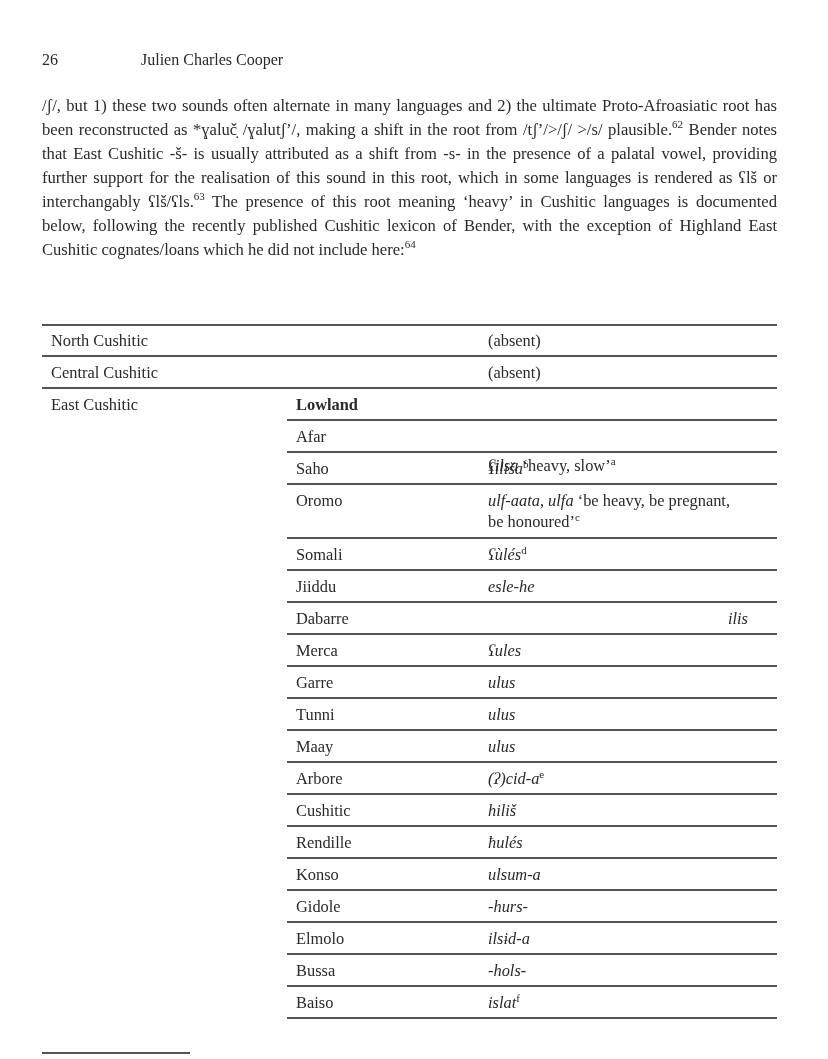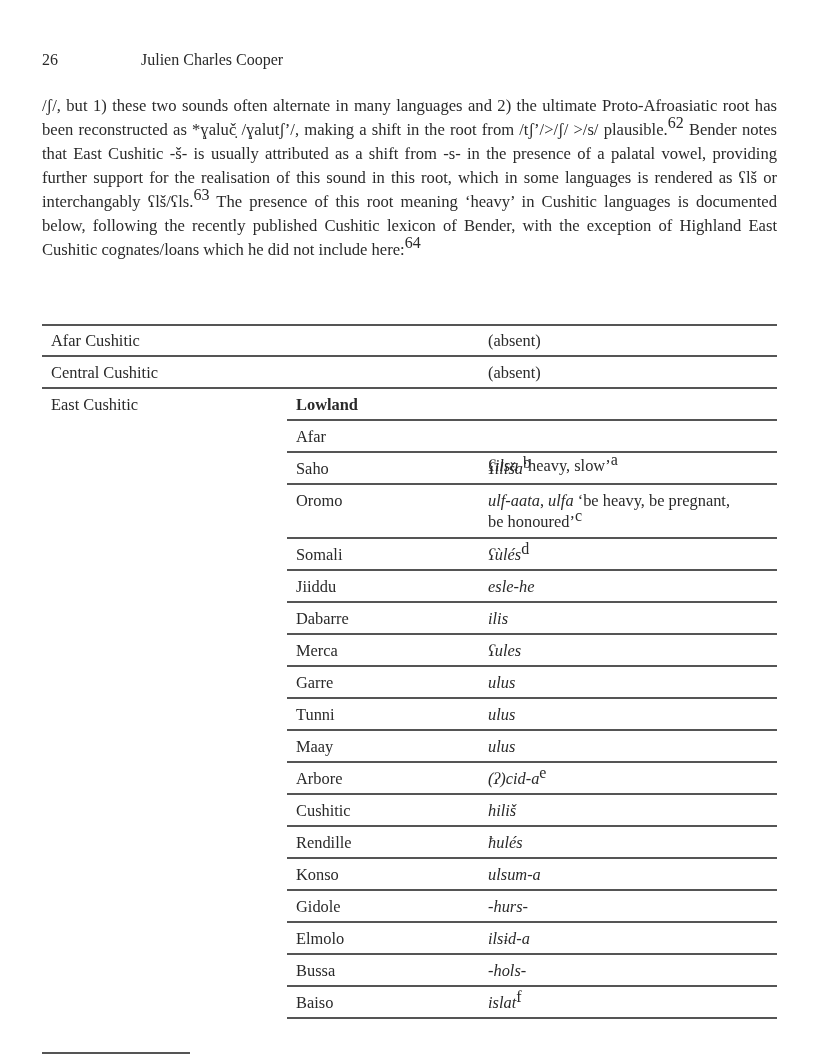--- a/index.html
+++ b/index.html
@@ -11,21 +11,21 @@
   .header {
     position: absolute; top: 50px; left: 42px; font-size: 16px; line-height: 20px;
   }
   .header .pageno { position: absolute; left: 0; top: 0; }
   .header .author { position: absolute; left: 99px; top: 0; white-space: nowrap; }
   .body-text {
     position: absolute; top: 94px; left: 42px; width: 735px;
     font-size: 16.6px; line-height: 24px; text-align: justify;
   }
   .body-text p { margin: 0; }
-  sup { font-size: 16px; line-height: 0; vertical-align: super; }
+  sup { font-size: 11px; line-height: 0; vertical-align: super; }
   .table {
     position: absolute; top: 324px; left: 42px; width: 735px;
     font-size: 16.4px;
   }
   .rule { position: absolute; height: 1.5px; background: #555; }
   .row { position: absolute; left: 0; width: 735px; }
   .cell { position: absolute; line-height: 21px; }
   .c1 { left: 9px; }
   .c2 { left: 254px; }
   .c3 { left: 446px; width: 260px; }
@@ -44,21 +44,21 @@
 <div class="body-text">
   <p>
     <span>/ʃ/, but 1) these two sounds often alternate in many languages and 2) the ultimate Proto-Afroasiatic root has been reconstructed as *ɣaluč̣ /ɣalutʃʼ/, making a shift in the root from /tʃʼ/&gt;/ʃ/ &gt;/s/ plausible.</span><sup>62</sup><span> Bender notes that East Cushitic -š- is usually attributed as a shift from -s- in the presence of a palatal vowel, providing further support for the realisation of this sound in this root, which in some languages is rendered as ʕlš or interchangably ʕlš/ʕls.</span><sup>63</sup><span> The presence of this root meaning ‘heavy’ in Cushitic languages is documented below, following the recently published Cushitic lexicon of Bender, with the exception of Highland East Cushitic cognates/loans which he did not include here:</span><sup>64</sup>
   </p>
 </div>
 
 <div class="table" id="cognate-table">
   <div class="rule" style="top:0;left:0;width:735px"></div>
 
   <div class="row" style="top:0;height:31px">
-    <span class="cell c1" style="top:6px">Afar Cushitic</span>
+    <span class="cell c1" style="top:6px">North Cushitic</span>
     <span class="cell c3" style="top:6px">(absent)</span>
   </div>
   <div class="rule" style="top:31px;left:0;width:735px"></div>
 
   <div class="row" style="top:32px;height:31px">
     <span class="cell c1" style="top:6px">Central Cushitic</span>
     <span class="cell c3" style="top:6px">(absent)</span>
   </div>
   <div class="rule" style="top:63px;left:0;width:735px"></div>
 
@@ -87,21 +87,21 @@
       <div class="row" style="top: 214px; height: 31px;">
         <span class="cell c2" style="top: 6px;">Somali</span>
         <span class="cell c3" style="top: 6px;"><span class="it">ʕùlés</span><sup>d</sup></span>
       </div>
       <div class="rule" style="top: 245px; left: 245px; width: 490px;"></div>
       <div class="row" style="top: 246px; height: 31px;">
         <span class="cell c2" style="top: 6px;">Jiiddu</span>
         <span class="cell c3" style="top: 6px;"><span class="it">esle-he</span></span>
       </div>
       <div class="rule" style="top: 277px; left: 245px; width: 490px;"></div>
-      <div class="row" style="top: 278px; height: 31px;">
+      <div class="row" style="top: 278px; height: 31px; text-align: right;">
         <span class="cell c2" style="top: 6px;">Dabarre</span>
         <span class="cell c3" style="top: 6px;"><span class="it">ilis</span></span>
       </div>
       <div class="rule" style="top: 309px; left: 245px; width: 490px;"></div>
       <div class="row" style="top: 310px; height: 31px;">
         <span class="cell c2" style="top: 6px;">Merca</span>
         <span class="cell c3" style="top: 6px;"><span class="it">ʕules</span></span>
       </div>
       <div class="rule" style="top: 341px; left: 245px; width: 490px;"></div>
       <div class="row" style="top: 342px; height: 15px;">

